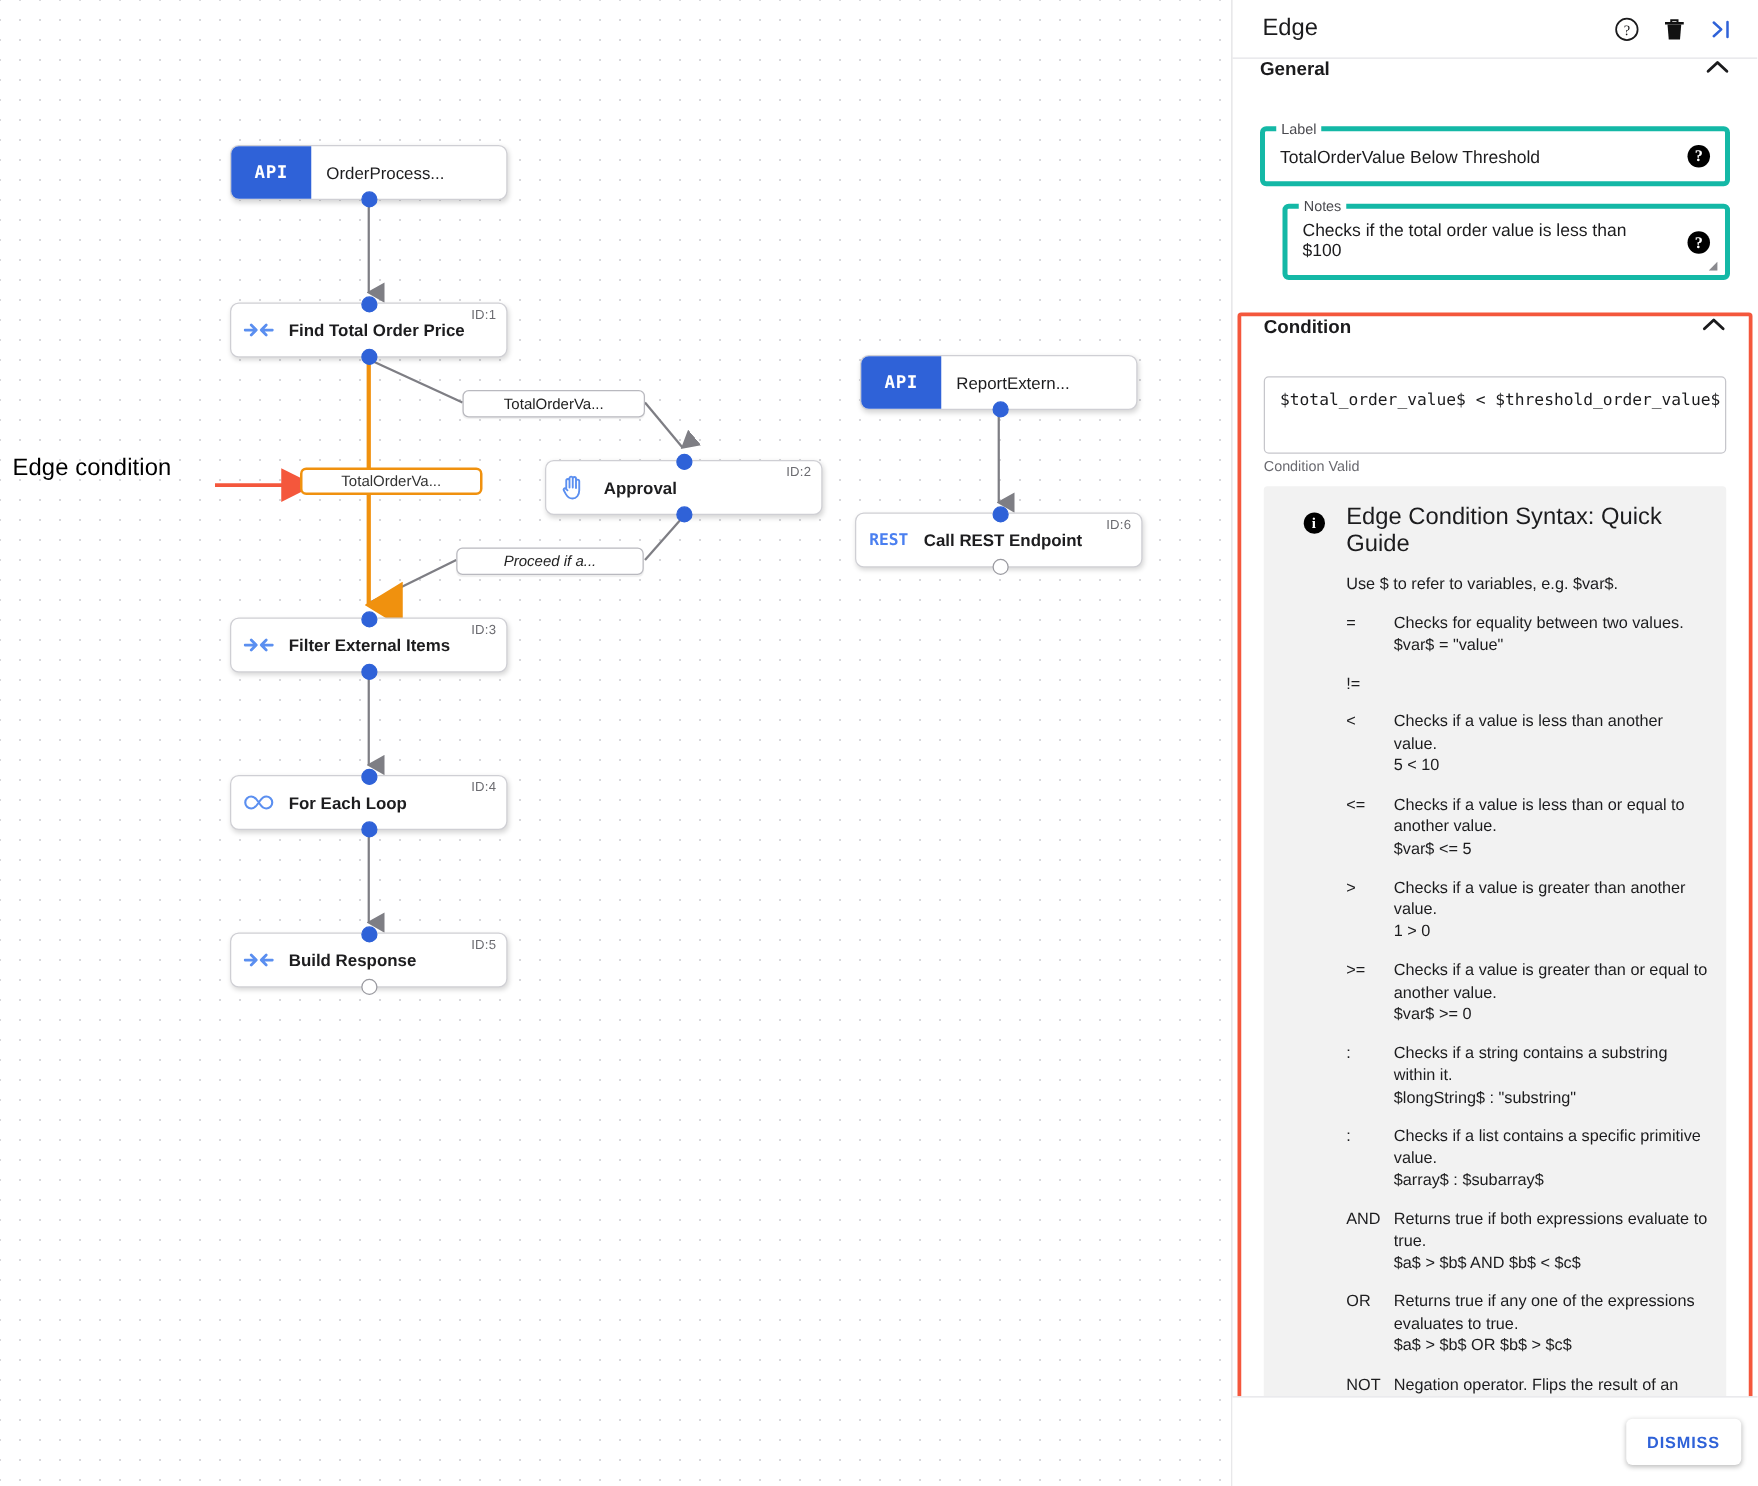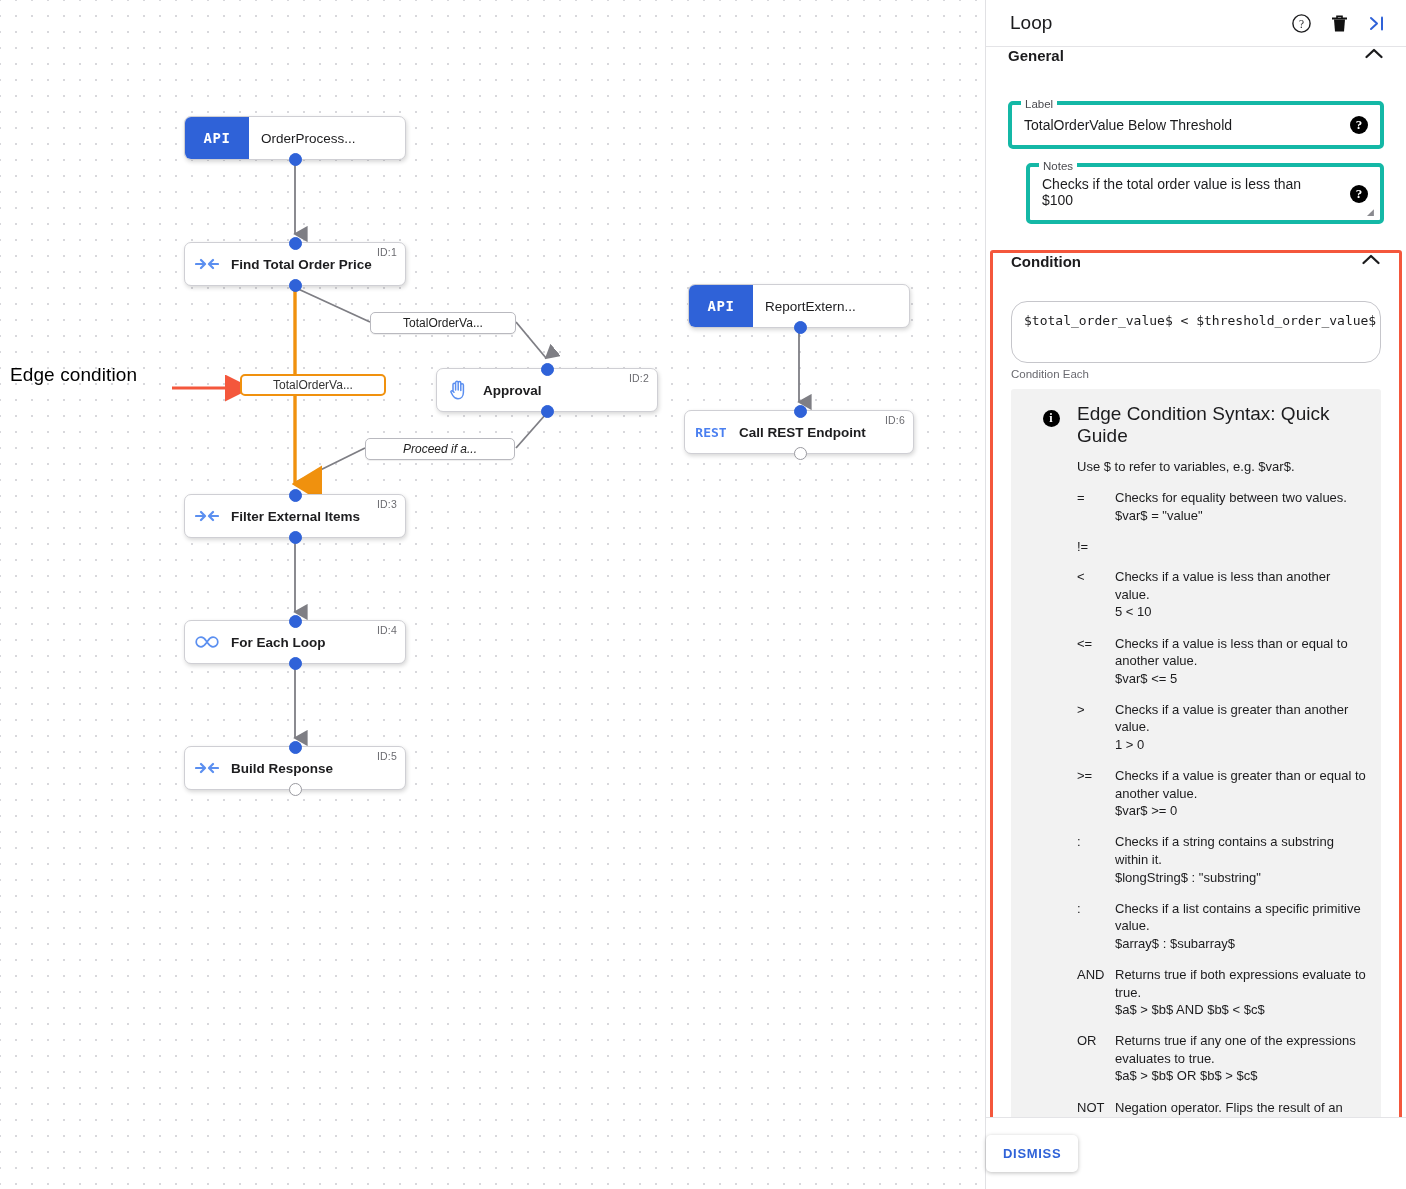--- a/index.html
+++ b/index.html
@@ -163,21 +163,21 @@
   
   #condition-block {
     margin: 12px 4px 0 4px;
     border: 3px solid #f4573c;
     border-radius: 3px;
     padding: 0 10px 10px 10px;
   }
   #condition-input {
     margin: 0 8px;
     border: 1px solid #c6c6cb;
-    border-radius: 16px;
+    border-radius: 4px;
     height: 62px;
     padding: 11px 12px;
     font-family: "DejaVu Sans Mono", monospace;
     font-size: 13px;
     color: #1c1c1e;
     background: #fff;
     white-space: nowrap;
     overflow: hidden;
   }
   #condition-status {
@@ -206,21 +206,21 @@
     width: 38px; flex: 0 0 38px;
     font-size: 13px; color: #1c1c1e; line-height: 1.35;
   }
   .op-desc { flex: 1; font-size: 13px; color: #1c1c1e; line-height: 1.35; }
   .op-ex { font-size: 13px; color: #1c1c1e; line-height: 1.4; }
 
   #panel-footer {
     position: absolute; left: 0; bottom: 0;
     width: 421px; height: 72px;
     border-top: 1px solid #e4e4e7;
-    display: flex; align-items: center; justify-content: flex-start;
+    display: flex; align-items: center; justify-content: flex-end;
     padding-right: 14px;
     background: #fff;
   }
   #dismiss-btn {
     background: #fff;
     border: none;
     border-radius: 5px;
     box-shadow: 0 1px 4px rgba(0,0,0,0.26);
     color: #2f62d8;
     font-size: 13px; font-weight: 700; letter-spacing: .7px;
@@ -358,21 +358,21 @@
     <div class="edge-label" style="left:365px; top:438px; width:150px;font-style:italic;">Proceed if a...</div>
 
     <div id="annotation">
       <span class="anno-text">Edge condition</span>
     </div>
   </div>
 
   <div id="panel">
 
     <div id="panel-header">
-      <div class="title">Loop</div>
+      <div class="title">Edge</div>
       <span class="hicon">
         <svg width="21" height="21" viewBox="0 0 21 21">
             <circle cx="10.5" cy="10.5" r="8.6" stroke="#1b1b1d" stroke-width="1.4" fill="none"></circle>
             <text x="10.5" y="15" font-size="11.5" text-anchor="middle" fill="#1b1b1d" font-family="Liberation Serif, serif">?</text>
           </svg>
       </span>
       <span class="hicon">
         <svg width="19" height="21" viewBox="0 0 19 21">
             <path d="M2 5.5h15" stroke="#111" stroke-width="2"></path>
             <path d="M7 5.5V3.2h5v2.3" stroke="#111" stroke-width="1.6" fill="none"></path>
@@ -415,21 +415,21 @@
       <div class="section-head">
         <span class="sh-title">Condition</span>
         <span class="chev">
           <svg width="20" height="13" viewBox="0 0 20 13">
               <path d="M2.5 10 L10 3 L17.5 10" stroke="#1b1b1d" stroke-width="2.3" fill="none" stroke-linecap="round" stroke-linejoin="round"></path>
             </svg>
         </span>
       </div>
 
       <div id="condition-input">$total_order_value$ &lt; $threshold_order_value$</div>
-      <div id="condition-status">Condition Each</div>
+      <div id="condition-status">Condition Valid</div>
 
       <div id="guide">
         <div class="info-col">
           <span class="info-badge">i</span>
         </div>
         <div class="g-body">
           <div class="g-title">Edge Condition Syntax: Quick Guide</div>
           <div class="g-sub">Use $ to refer to variables, e.g. $var$.</div>
           <div id="op-list">
               <div class="op-row">

